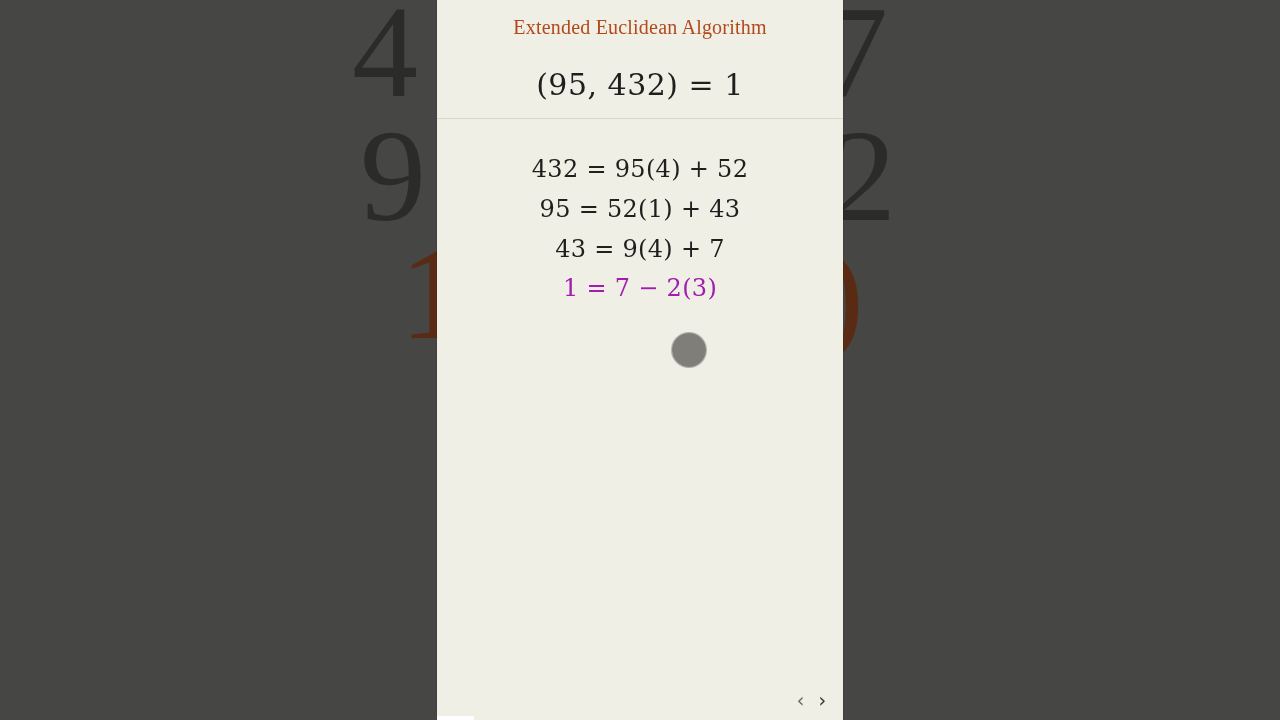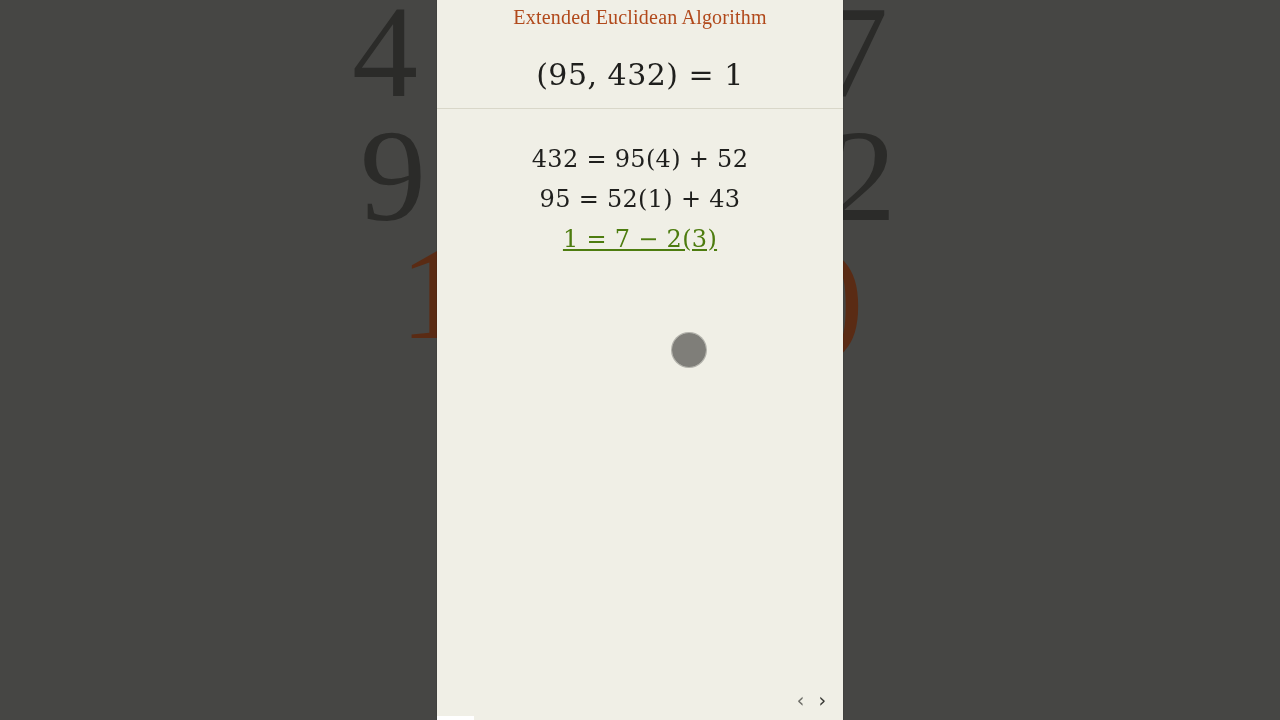--- a/index.html
+++ b/index.html
@@ -53,21 +53,21 @@
     position: absolute;
     left: 437px;
     top: 0;
     width: 406px;
     height: 720px;
     background: #f0efe6;
     box-shadow: 0 0 0 1px rgba(0,0,0,0.07);
     overflow: hidden;
   }
   .panel-header {
-    padding-top: 6px;
+    padding-top: 16px;
     text-align: center;
   }
   .title {
     color: #b1491b;
     font-size: 20px;
     letter-spacing: 0.2px;
     font-family: "Liberation Serif", serif;
   }
   .gcd-line {
     margin-top: 28px;
@@ -87,22 +87,21 @@
     text-align: center;
   }
   .step {
     font-size: 24px;
     color: #1f1f1d;
     font-family: "DejaVu Serif", serif;
     line-height: 1.66;
     letter-spacing: 0.3px;
   }
   .step.highlight {
-    color: #4d7c0f;
-    text-decoration: underline;
+    color: #a21caf;
   }
 
   
   .nav {
     position: absolute;
     right: 14px;
     bottom: 8px;
     display: flex;
     align-items: center;
     gap: 8px;
@@ -166,20 +165,21 @@
     <div class="panel-header">
       <div class="title">Extended Euclidean Algorithm</div>
       <div class="gcd-line">(95, 432) = 1</div>
     </div>
 
     <div class="divider"></div>
 
     <div class="steps">
       <div class="step">432 = 95(4) + 52</div>
       <div class="step">95 = 52(1) + 43</div>
+      <div class="step">43 = 9(4) + 7</div>
       <div class="step highlight">1 = 7 − 2(3)</div>
     </div>
 
     <div class="nav">
       <span class="chev prev">‹</span>
       <span class="chev next">›</span>
     </div>
 
     <div class="progress-track">
       <div class="progress-fill" style="width: 9%;"></div>

